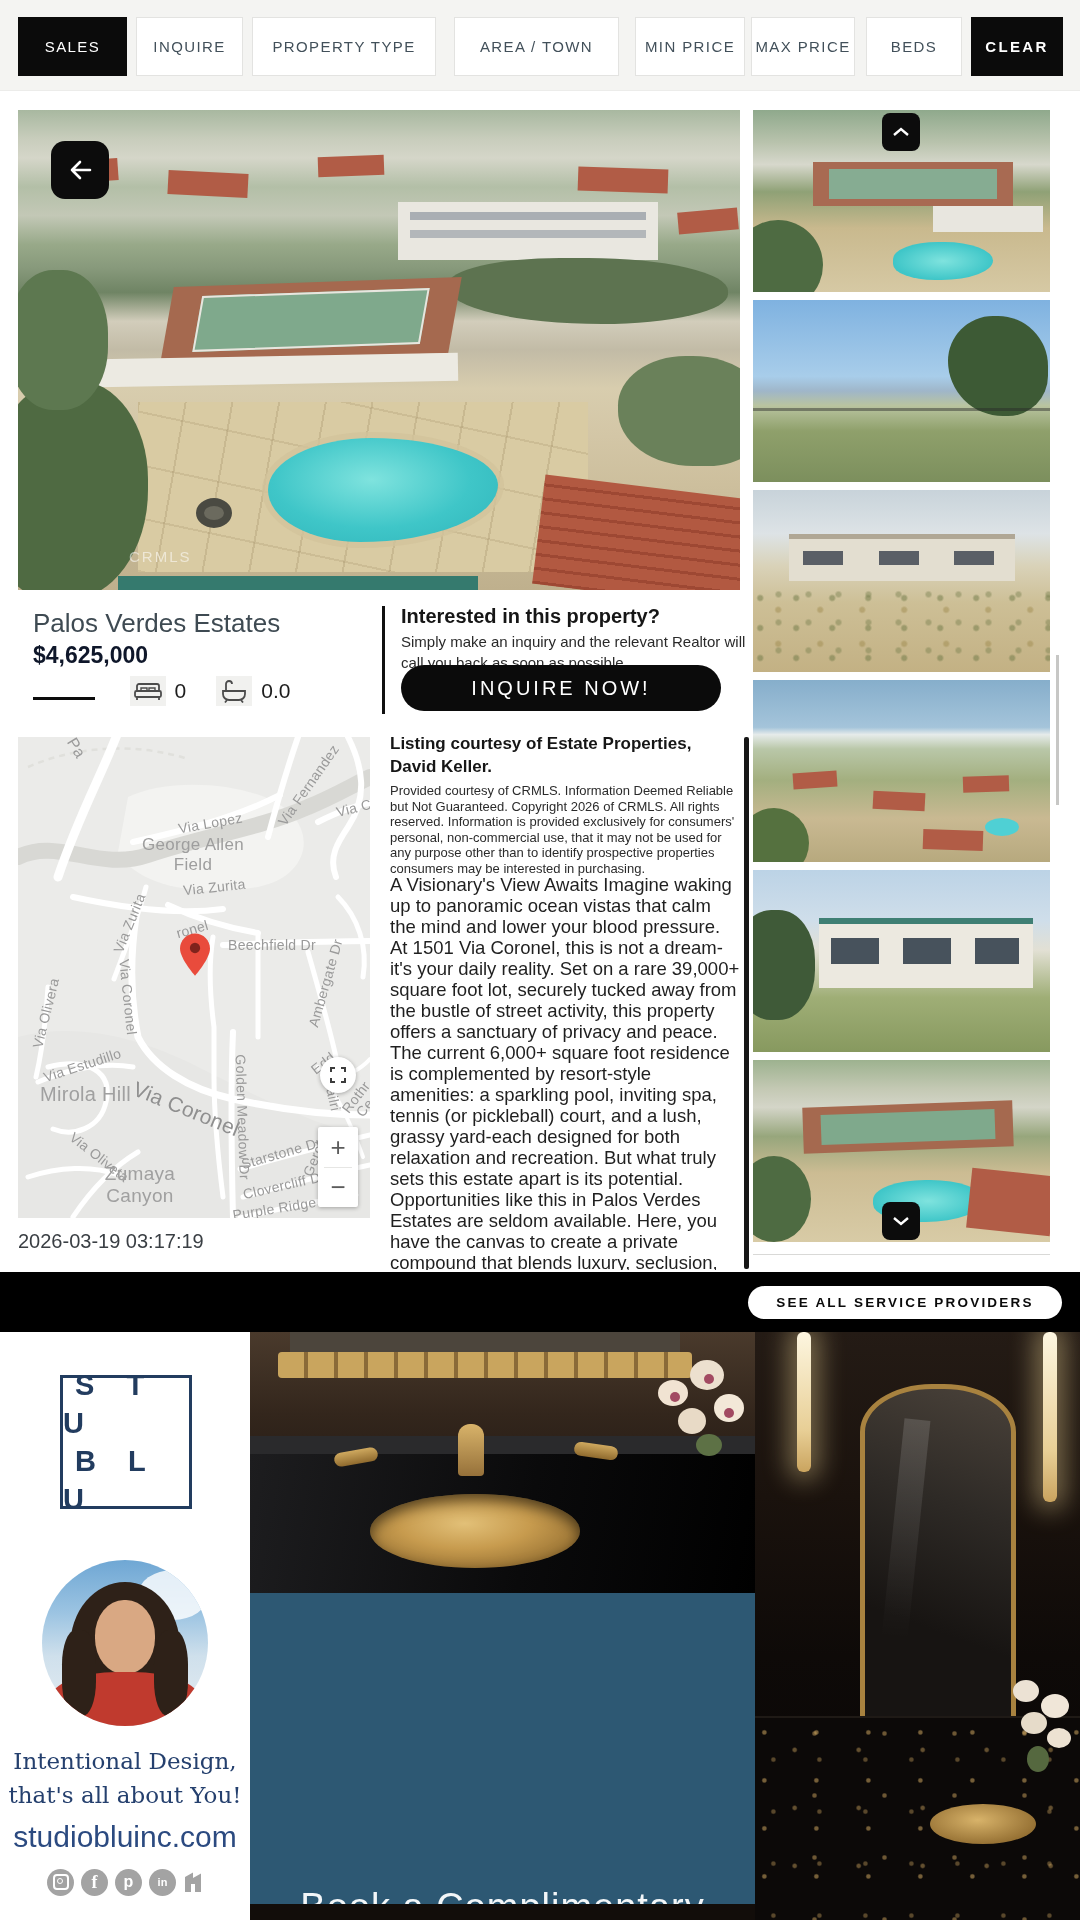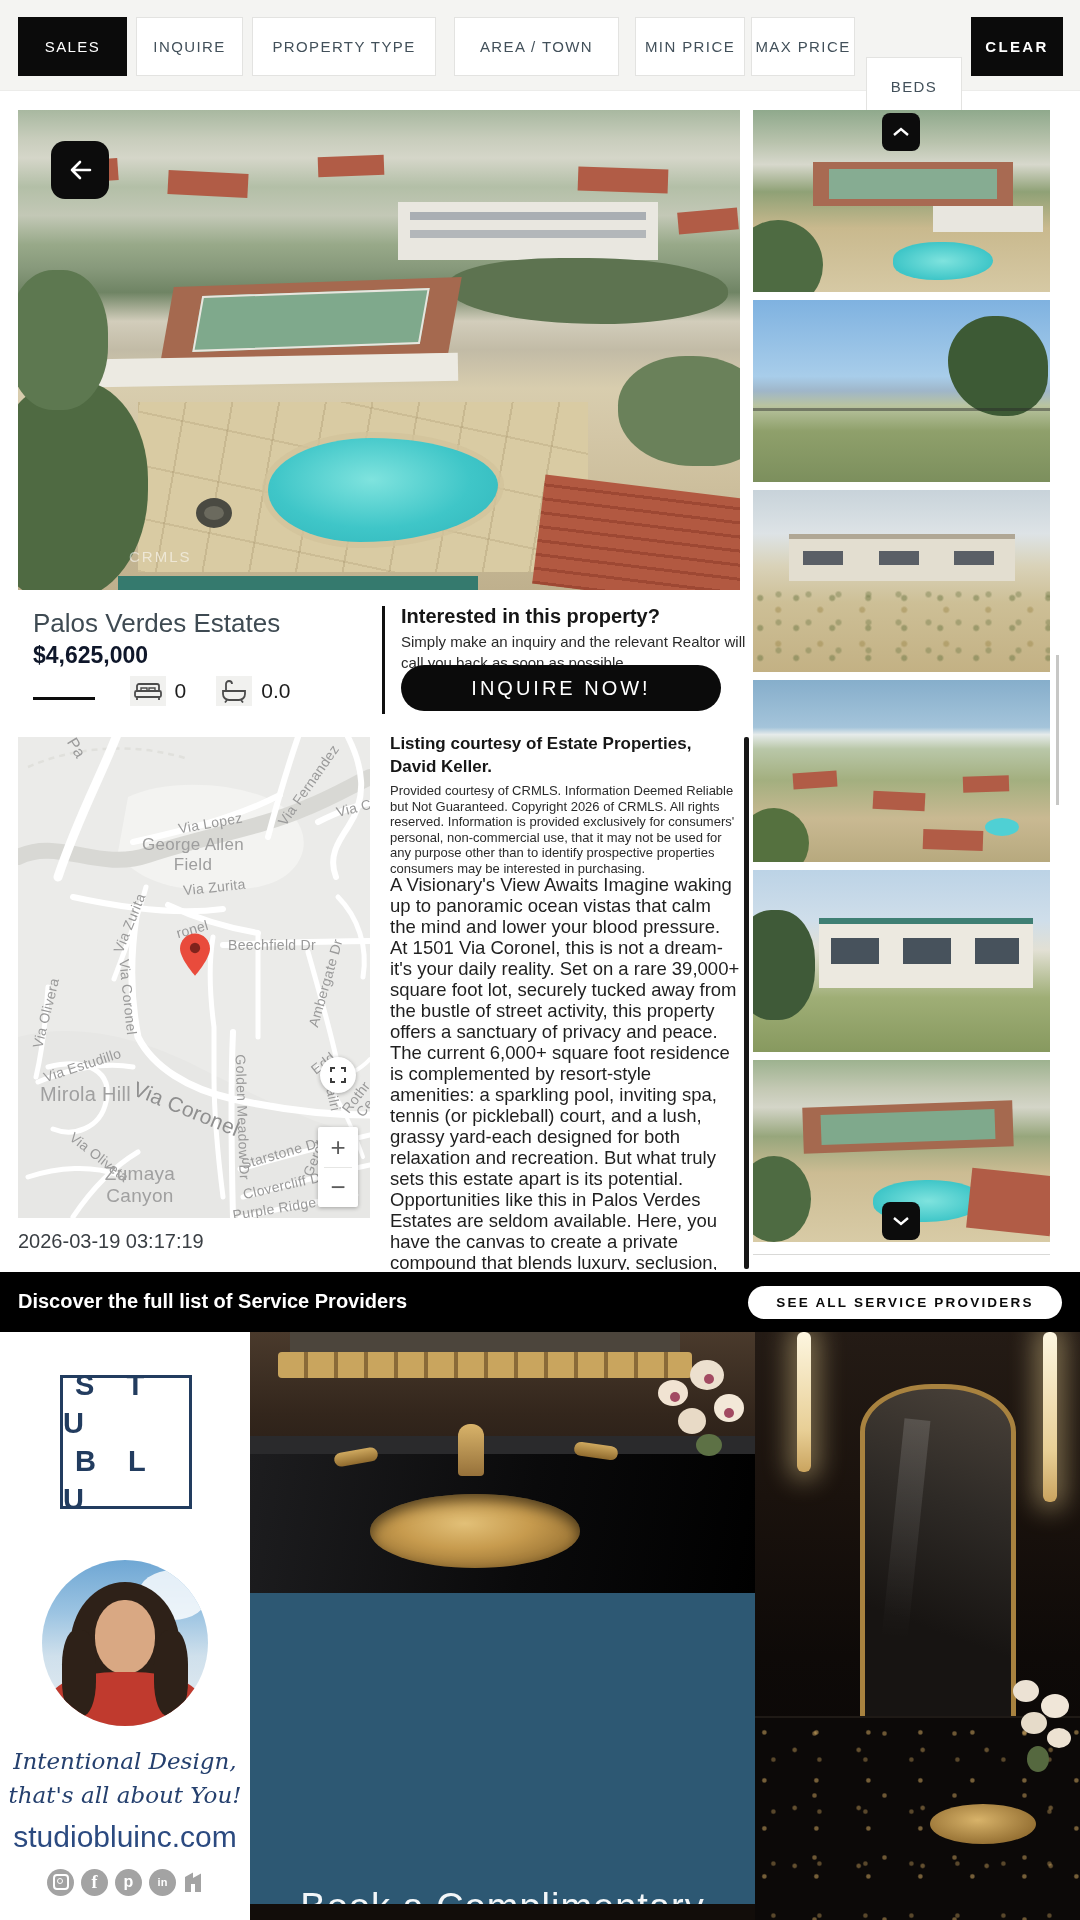--- a/index.html
+++ b/index.html
@@ -59,21 +59,21 @@
   .svcbtn{left:748px;top:1286px;width:314px;height:33px;background:#fff;border-radius:17px;color:#0a0a0a;
           display:flex;align-items:center;justify-content:center;font-size:13.5px;font-weight:bold;letter-spacing:2.2px;cursor:pointer;}
 
   
   .ad-left{left:0;top:1332px;width:250px;height:588px;background:#fff;}
   .logobox{left:60px;top:1375px;width:126px;height:128px;border:3px solid #223c5f;display:flex;flex-direction:column;
            align-items:center;justify-content:center;}
   .logorow{font-size:29px;font-weight:bold;color:#223c5f;letter-spacing:12px;line-height:38px;text-indent:12px;}
   .portrait{left:42px;top:1560px;width:166px;height:166px;border-radius:50%;overflow:hidden;
             background:linear-gradient(180deg,#6fa7d4 0%,#9cc4e2 32%,#cfe0ec 58%,#e8eef2 100%);}
-  .tagline{width:250px;text-align:center;font-family:"DejaVu Serif",serif;font-style:italic;
+  .tagline{width:250px;text-align:center;font-family:"DejaVu Serif",serif;
            font-size:23px;color:#25406e;}
   .website{left:0;top:1820px;width:250px;text-align:center;font-size:30px;color:#2b4a80;}
   .socialrow{left:0;top:1868px;width:250px;display:flex;justify-content:center;align-items:center;gap:7px;}
   .soc{width:27px;height:27px;border-radius:50%;background:#a3a3a3;display:flex;align-items:center;justify-content:center;
        color:#fff;font-weight:bold;cursor:pointer;}
   .ig-box{width:12px;height:12px;border:2px solid #fff;border-radius:4px;position:relative;}
   .ig-box::after{content:'';position:absolute;top:2.2px;left:2.2px;width:4px;height:4px;border:1.6px solid #fff;border-radius:50%;}
 
   .ad-mid{left:250px;top:1332px;width:505px;height:588px;overflow:hidden;
           background:linear-gradient(180deg,#4a3a2c 0%,#33261c 14%,#201712 30%,#120d0a 42%,#0a0706 50%);}
@@ -103,21 +103,21 @@
 
 <div id="page">
 
   <div class="abs filterbar">
     <div class="fbtn dark" style="left:18px;width:109px;">SALES</div>
     <div class="fbtn" style="left:136px;width:107px;">INQUIRE</div>
     <div class="fbtn" style="left:252px;width:184px;">PROPERTY TYPE</div>
     <div class="fbtn" style="left:454px;width:165px;">AREA / TOWN</div>
     <div class="fbtn" style="left:635px;width:110px;text-align:center;">MIN PRICE</div>
     <div class="fbtn" style="left:751px;width:104px;">MAX PRICE</div>
-    <div class="fbtn" style="left:866px;width:96px;margin-top:40px;">BEDS</div>
+    <div class="fbtn" style="left:866px;width:96px;">BEDS</div>
     <div class="fbtn dark bold" style="left:971px;width:92px;">CLEAR</div>
   </div>
 
   <div class="abs mainphoto">
     <div class="roof" style="left:40px;top:50px;width:60px;height:22px;transform:rotate(-4deg);"></div>
     <div class="roof" style="left:150px;top:62px;width:80px;height:24px;transform:rotate(3deg);"></div>
     <div class="roof" style="left:300px;top:46px;width:66px;height:20px;transform:rotate(-2deg);"></div>
     <div class="roof" style="left:560px;top:58px;width:90px;height:24px;transform:rotate(2deg);"></div>
     <div class="roof" style="left:660px;top:100px;width:60px;height:22px;transform:rotate(-5deg);"></div>
     <div class="sr" style="left:380px;top:92px;width:260px;height:58px;background:#e9e7e0;">
@@ -322,21 +322,20 @@
   </div>
 
   <div class="abs courtesyhead">Listing courtesy of Estate Properties, David Keller.</div>
   <div class="abs disclaimer">Provided courtesy of CRMLS. Information Deemed Reliable but Not Guaranteed. Copyright 2026 of CRMLS. All rights reserved. Information is provided exclusively for consumers' personal, non-commercial use, that it may not be used for any purpose other than to identify prospective properties consumers may be interested in purchasing.</div>
   <div class="abs description">A Visionary's View Awaits Imagine waking up to panoramic ocean vistas that calm the mind and lower your blood pressure. At 1501 Via Coronel, this is not a dream-it's your daily reality. Set on a rare 39,000+ square foot lot, securely tucked away from the bustle of street activity, this property offers a sanctuary of privacy and peace. The current 6,000+ square foot residence is complemented by resort-style amenities: a sparkling pool, inviting spa, tennis (or pickleball) court, and a lush, grassy yard-each designed for both relaxation and recreation. But what truly sets this estate apart is its potential. Opportunities like this in Palos Verdes Estates are seldom available. Here, you have the canvas to create a private compound that blends luxury, seclusion, and the raw beauty of nature-all framed by over 180 degrees of unobstructed ocean horizon. This is</div>
   <div class="abs descscroll"></div>
 
   <div class="abs timestamp">2026-03-19 03:17:19</div>
 
   <div class="abs svcbar"></div>
-  <div class="abs svctext">Discover the full list of Service Providers</div>
   <div class="abs svcbtn">SEE ALL SERVICE PROVIDERS</div>
 
   <div class="abs ad-left"></div>
   <div class="abs logobox">
     <div class="logorow">S T U</div>
     <div class="logorow">B L U</div>
   </div>
   <div class="abs portrait">
     <div class="sr" style="left:96px;top:10px;width:70px;height:50px;background:rgba(255,255,255,.8);border-radius:50%;"></div>
     <div class="sr" style="left:28px;top:22px;width:110px;height:130px;background:#2e2118;border-radius:50% 50% 42% 46%;"></div>

